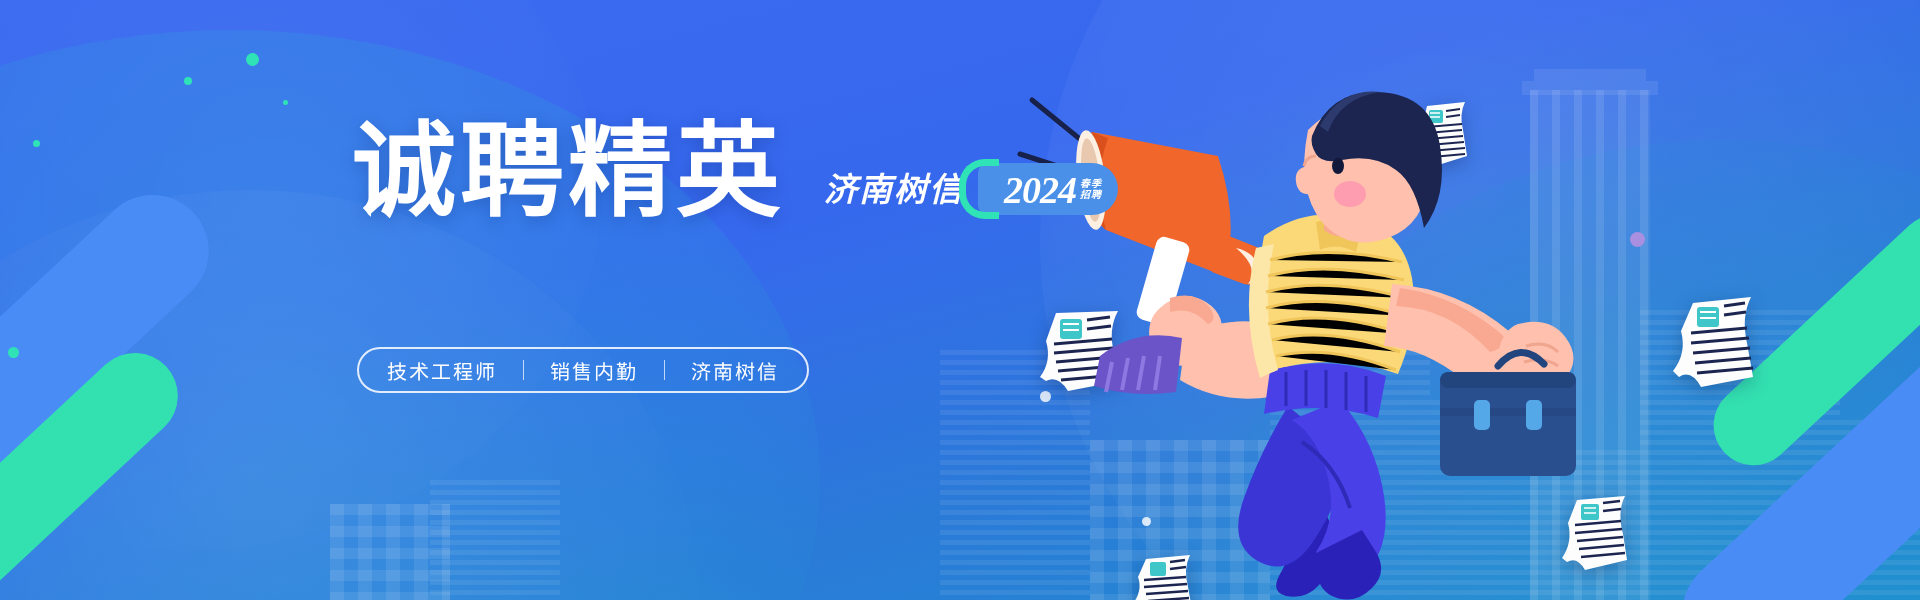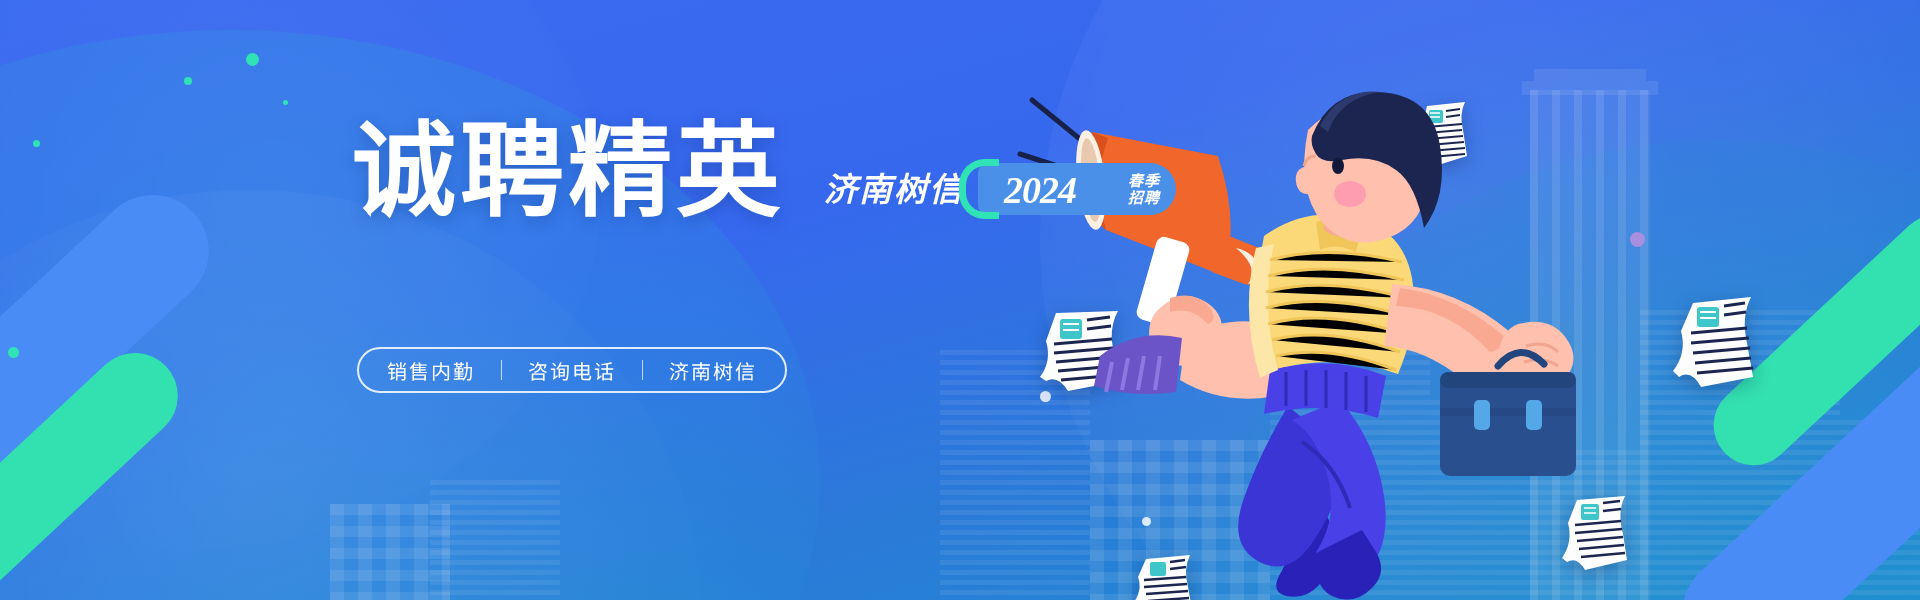--- a/index.html
+++ b/index.html
@@ -115,21 +115,21 @@
     height:52px;padding:1px 16px 0 26px;margin-left:14px;
   }
   .badge-year{
     font-size:38px;font-weight:bold;font-style:italic;color:#ffffff;
     letter-spacing:-1px;line-height:1;
   }
   .badge-season{
     display:flex;flex-direction:column;justify-content:center;
     margin-left:4px;font-style:italic;font-weight:bold;color:#ffffff;
   }
-  .badge-season span{font-size:15px;line-height:1.08;letter-spacing:1px;margin-left:48px;}
+  .badge-season span{font-size:10px;line-height:1.08;letter-spacing:1px;}
 
   .subhead{
     position:absolute;left:350px;top:252px;
     font-size:57px;font-style:italic;font-weight:bold;color:#ffffff;
     letter-spacing:3px;white-space:nowrap;
     text-shadow:0 3px 12px rgba(10,40,110,.22);
   }
 
   .jobs-pill{
     position:absolute;left:357px;top:347px;
@@ -394,22 +394,22 @@
               <span>春季</span>
               <span>招聘</span>
             </span>
           </div>
         </div>
       </div>
     </div>
 
 
     <div class="jobs-pill">
+      <span>技术工程师</span>
+      <span class="sep"></span>
       <span>销售内勤</span>
-      <span class="sep"></span>
-      <span>咨询电话</span>
       <span class="sep"></span>
       <span>济南树信</span>
     </div>
 
 
   </div>
 </div>
 
 </body></html>

